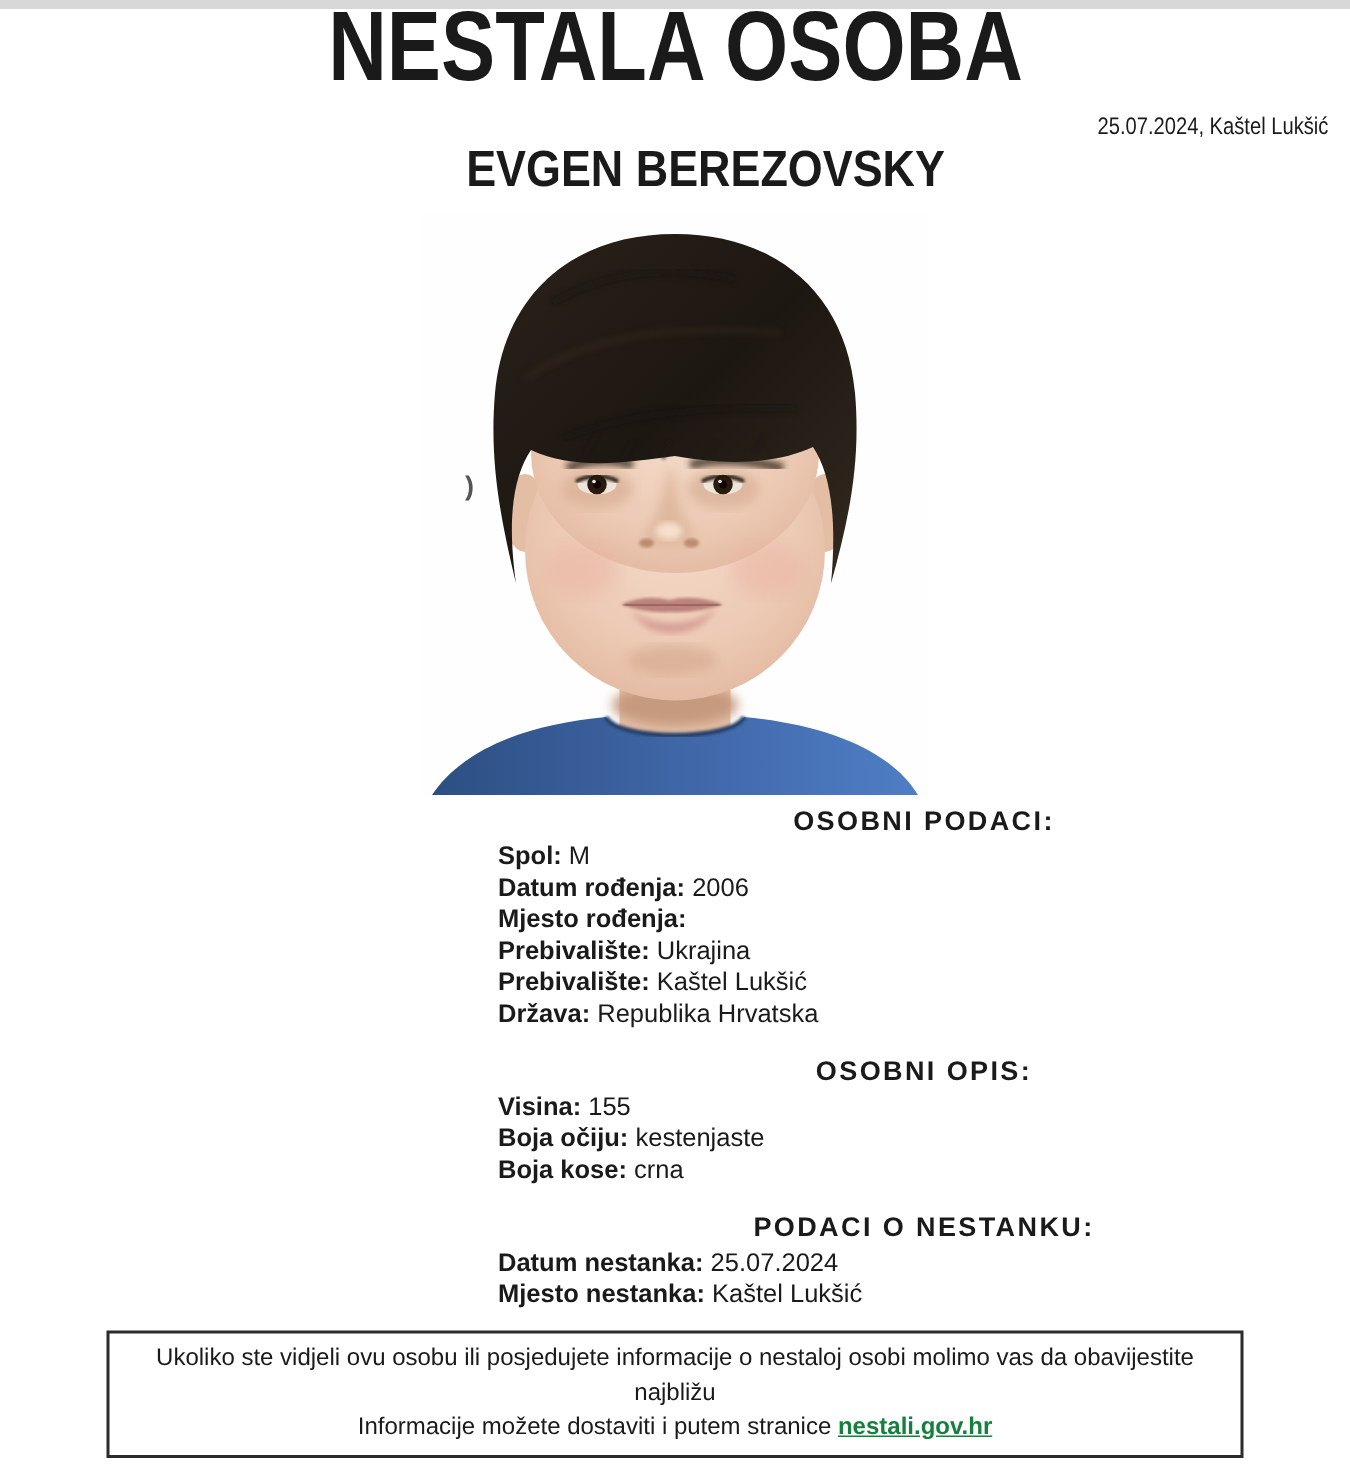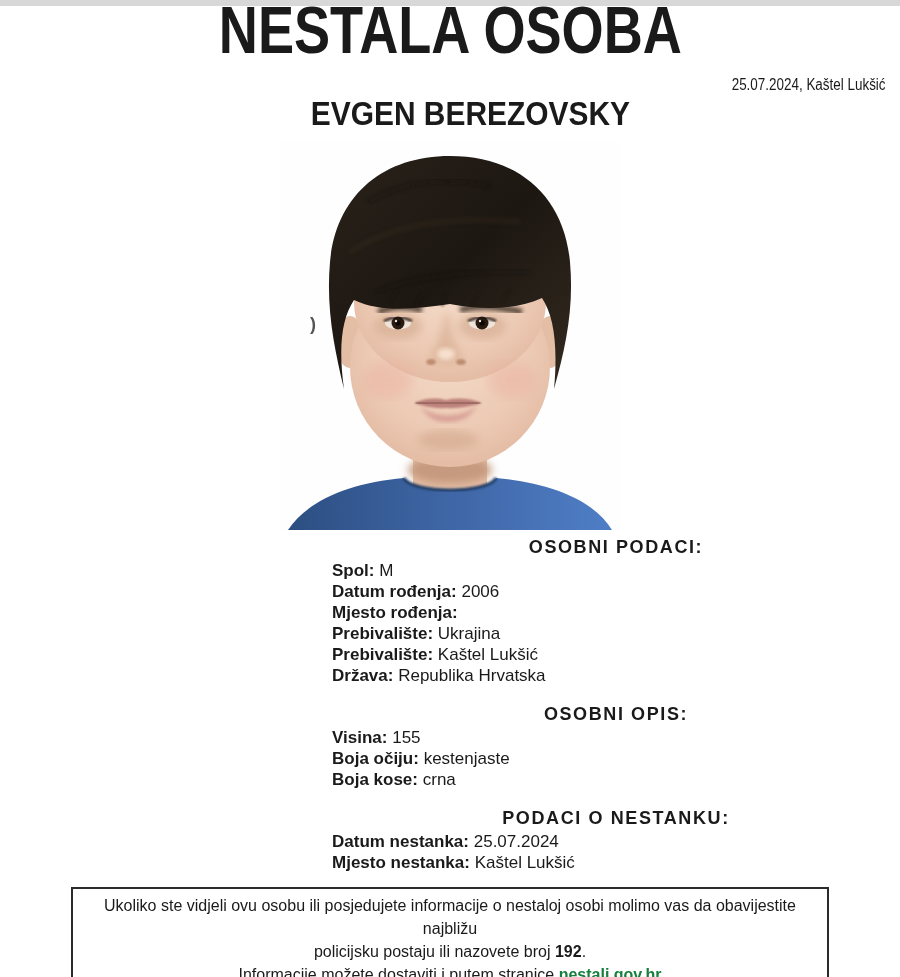--- a/index.html
+++ b/index.html
@@ -202,15 +202,14 @@
   <div class="info-section">
     <div class="section-heading">PODACI O NESTANKU:</div>
     <div class="info-row"><span class="label">Datum nestanka:</span> <span class="value">25.07.2024</span></div>
     <div class="info-row"><span class="label">Mjesto nestanka:</span> <span class="value">Kaštel Lukšić</span></div>
   </div>
 
 </div>
 
 <div class="footer-box">
   <div>Ukoliko ste vidjeli ovu osobu ili posjedujete informacije o nestaloj osobi molimo vas da obavijestite najbližu</div>
-  <div><span>policijsku postaju ili nazovete broj</span> <span class="bold">192</span><span>.</span></div>
   <div><span>Informacije možete dostaviti i putem stranice</span> <span class="gov-link">nestali.gov.hr</span></div>
 </div>
 
 </body></html>

